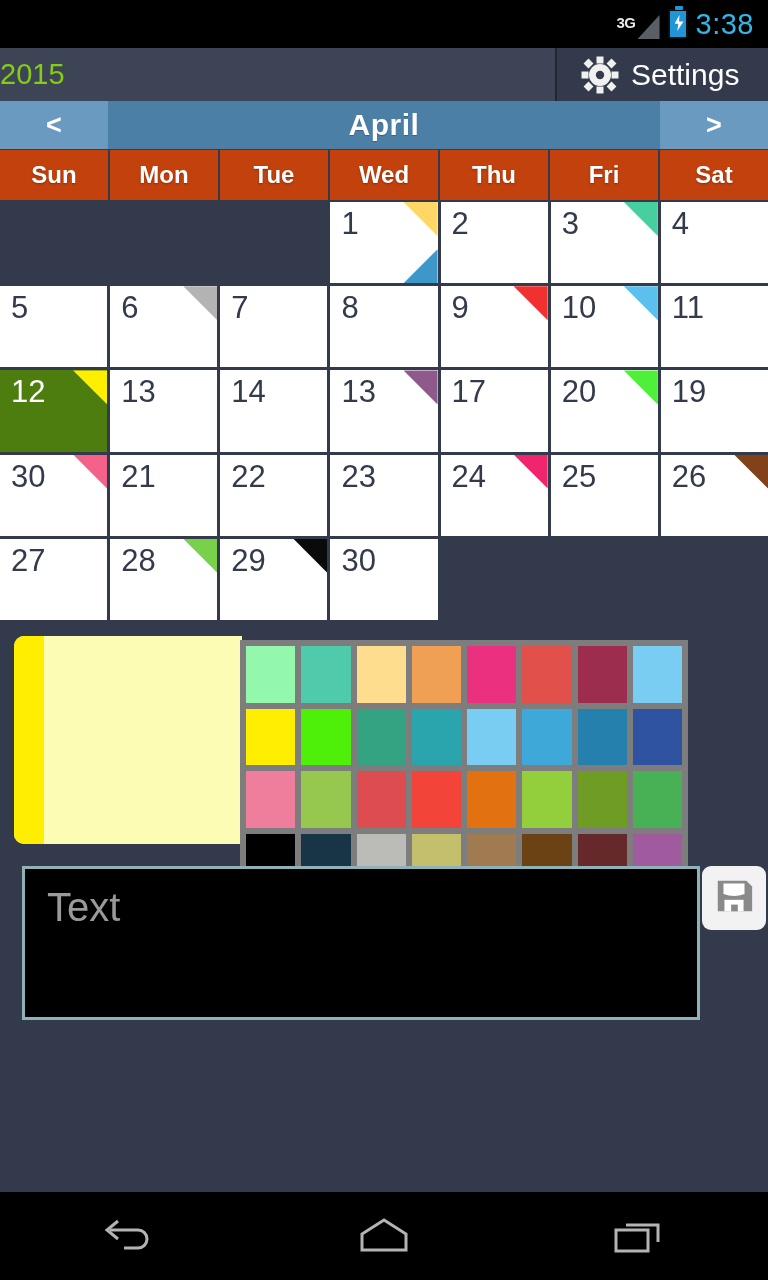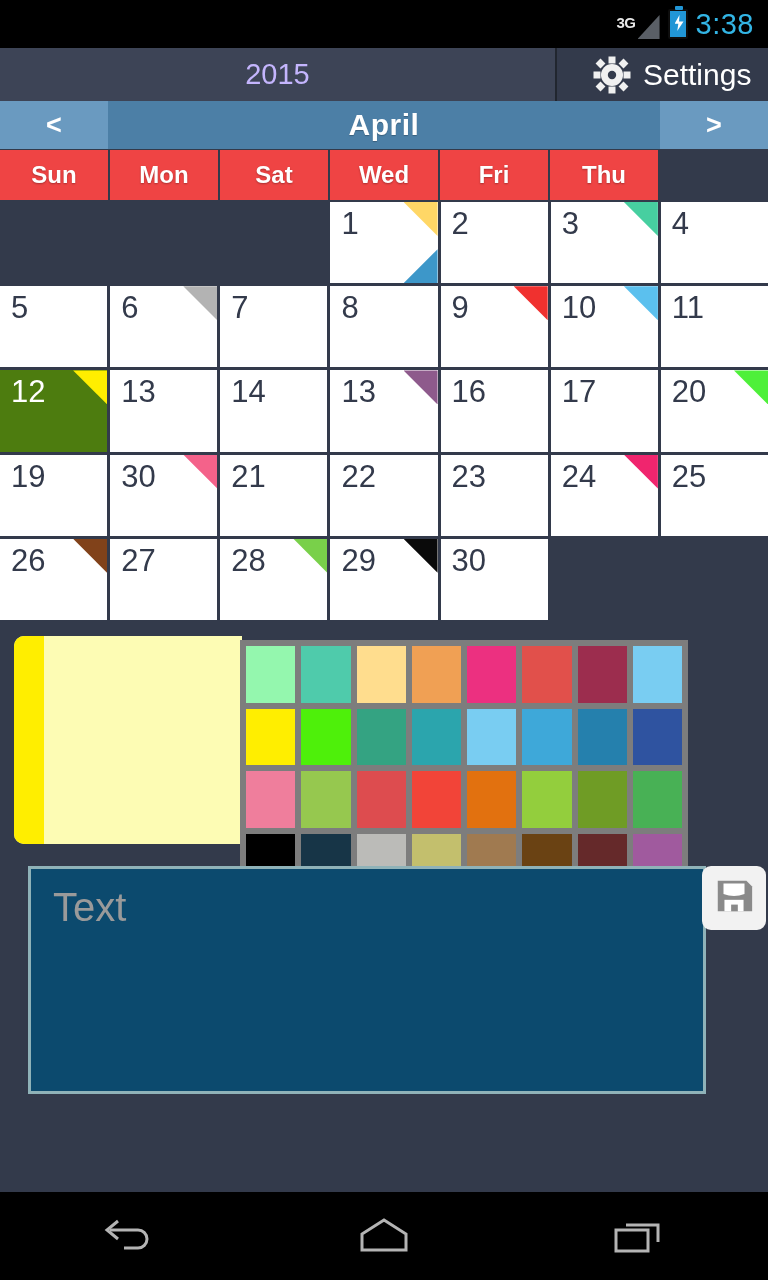--- a/index.html
+++ b/index.html
@@ -38,26 +38,26 @@
     clip-path:polygon(55% 0,0 55%,42% 55%,30% 100%,100% 40%,50% 40%);
   }
   .clock{ color:#33b5e5; font-size:29px; letter-spacing:.5px; }
 
   
   .titlebar{
     position:absolute; left:0; top:48px; width:768px; height:53px;
     background:#3d4456; display:flex; align-items:stretch;
   }
   .year-area{
-    flex:1; display:flex; align-items:center; justify-content:center;
-    color:#c4b5fd; font-size:29px;
+    flex:1; display:flex; align-items:center; justify-content:flex-start;
+    color:#84cc16; font-size:29px;
   }
   .settings-btn{
     width:213px; background:#333a4b; border-left:2px solid #21262f;
-    display:flex; align-items:center; gap:12px; padding-left:36px;
+    display:flex; align-items:center; gap:12px; padding-left:24px;
   }
   .gear{ width:38px;height:38px;position:relative;flex:0 0 auto; }
   .gear svg{ display:block; }
   .settings-label{ color:#fff; font-size:30px; }
 
   
   .monthbar{
     position:absolute; left:0; top:101px; width:768px; height:48px;
     display:flex;
   }
@@ -70,21 +70,21 @@
     display:flex;align-items:center;justify-content:center; letter-spacing:.5px;
     text-shadow:0 1px 1px rgba(0,0,0,.25);
   }
 
   
   .weekdays{
     position:absolute; left:0; top:150px; width:768px; height:50px;
     display:grid; grid-template-columns:repeat(7,1fr); gap:2px;
   }
   .wd{
-    background:#ef4444; color:#fff; font-size:24px; font-weight:bold;
+    background:#c2410c; color:#fff; font-size:24px; font-weight:bold;
     display:flex;align-items:center;justify-content:center;
     text-shadow:0 1px 2px rgba(0,0,0,.3);
   }
 
   
   .calgrid{
     position:absolute; left:0; top:202px; width:768px; height:418px;
     display:grid; grid-template-columns:repeat(7,1fr);
     grid-template-rows:repeat(5,1fr); gap:3px;
   }
@@ -129,22 +129,22 @@
   .tools{
     position:absolute; left:688px; top:632px; width:66px; height:210px;
     background:#ffee00; border-radius:9px;
     display:flex;flex-direction:column;align-items:center;
     justify-content:space-around; padding:6px 0;
   }
   .tool{ width:48px;height:48px;display:flex;align-items:center;justify-content:center; }
 
   
   .text-area-wrap{
-    position:absolute; left:28px; top:866px; width:678px; height:228px;
-    background:#0c4a6e; border:3px solid #8fb2b8;
+    position:absolute; left:22px; top:866px; width:678px; height:154px;
+    background:#000000; border:3px solid #8fb2b8;
   }
   .placeholder{
     position:absolute; left:22px; top:16px; font-size:40px; color:#9a9a9a;
   }
   .save-side{
     position:absolute; left:702px; top:866px; width:64px; height:64px;
     background:#f2f2f2; border-radius:9px;
     display:flex;align-items:center;justify-content:center;
   }
 
@@ -194,24 +194,25 @@
 
 <div class="monthbar">
   <div class="nav-prev">&lt;</div>
   <div class="month-name">April</div>
   <div class="nav-next">&gt;</div>
 </div>
 
 <div class="weekdays" id="weekdays">
     <div class="wd">Sun</div>
     <div class="wd">Mon</div>
+    <div class="wd">Tue</div>
+    <div class="wd">Wed</div>
+    <div class="wd">Thu</div>
+    <div class="wd">Fri</div>
     <div class="wd">Sat</div>
-    <div class="wd">Wed</div>
-    <div class="wd">Fri</div>
-    <div class="wd">Thu</div>
   </div>
 
 <div class="calgrid" id="calgrid">
     <div class="cell blank"></div>
     <div class="cell blank"></div>
     <div class="cell blank"></div>
     <div class="cell">
       <span class="daynum">1</span>
       <span class="corner-tr" style="background: rgb(255, 215, 102);"></span>
       <span class="corner-br" style="background: rgb(61, 151, 201);"></span>
@@ -256,23 +257,20 @@
     </div>
     <div class="cell">
       <span class="daynum">13</span>
     </div>
     <div class="cell">
       <span class="daynum">14</span>
     </div>
     <div class="cell">
       <span class="daynum">13</span>
       <span class="corner-tr" style="background: rgb(142, 90, 140);"></span>
-    </div>
-    <div class="cell">
-      <span class="daynum">16</span>
     </div>
     <div class="cell">
       <span class="daynum">17</span>
     </div>
     <div class="cell">
       <span class="daynum">20</span>
       <span class="corner-tr" style="background: rgb(78, 240, 58);"></span>
     </div>
     <div class="cell">
       <span class="daynum">19</span>

